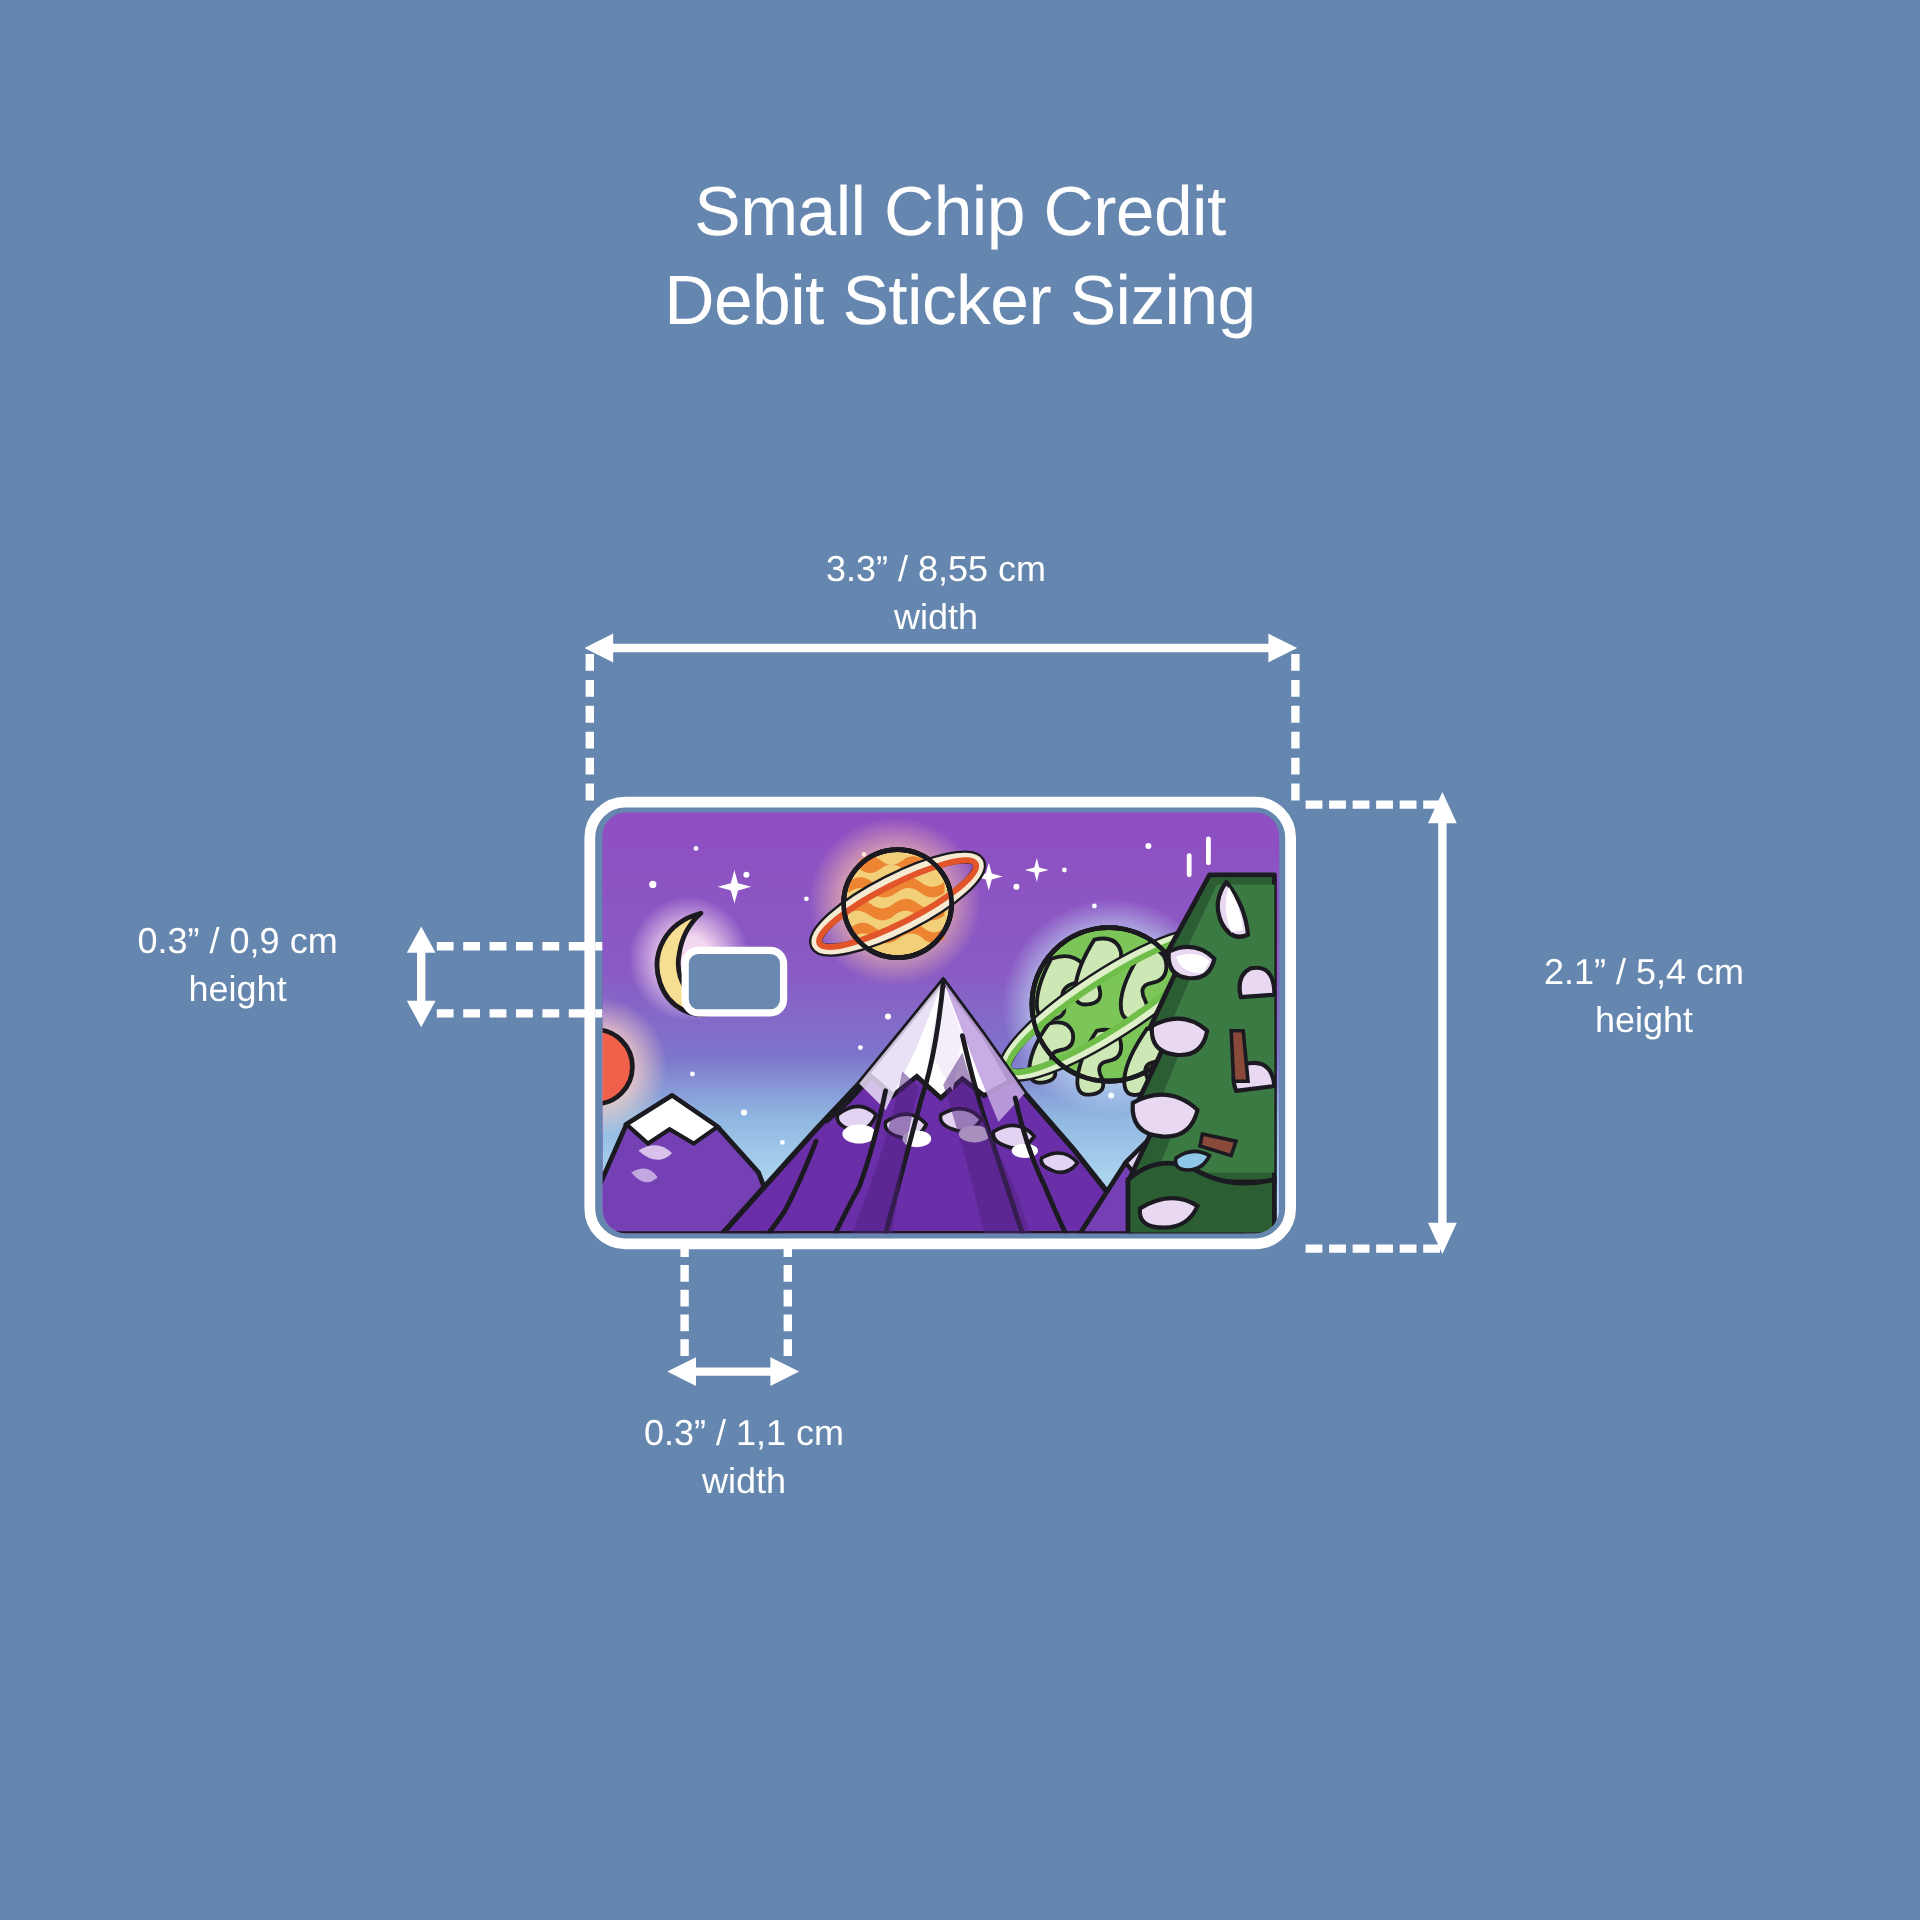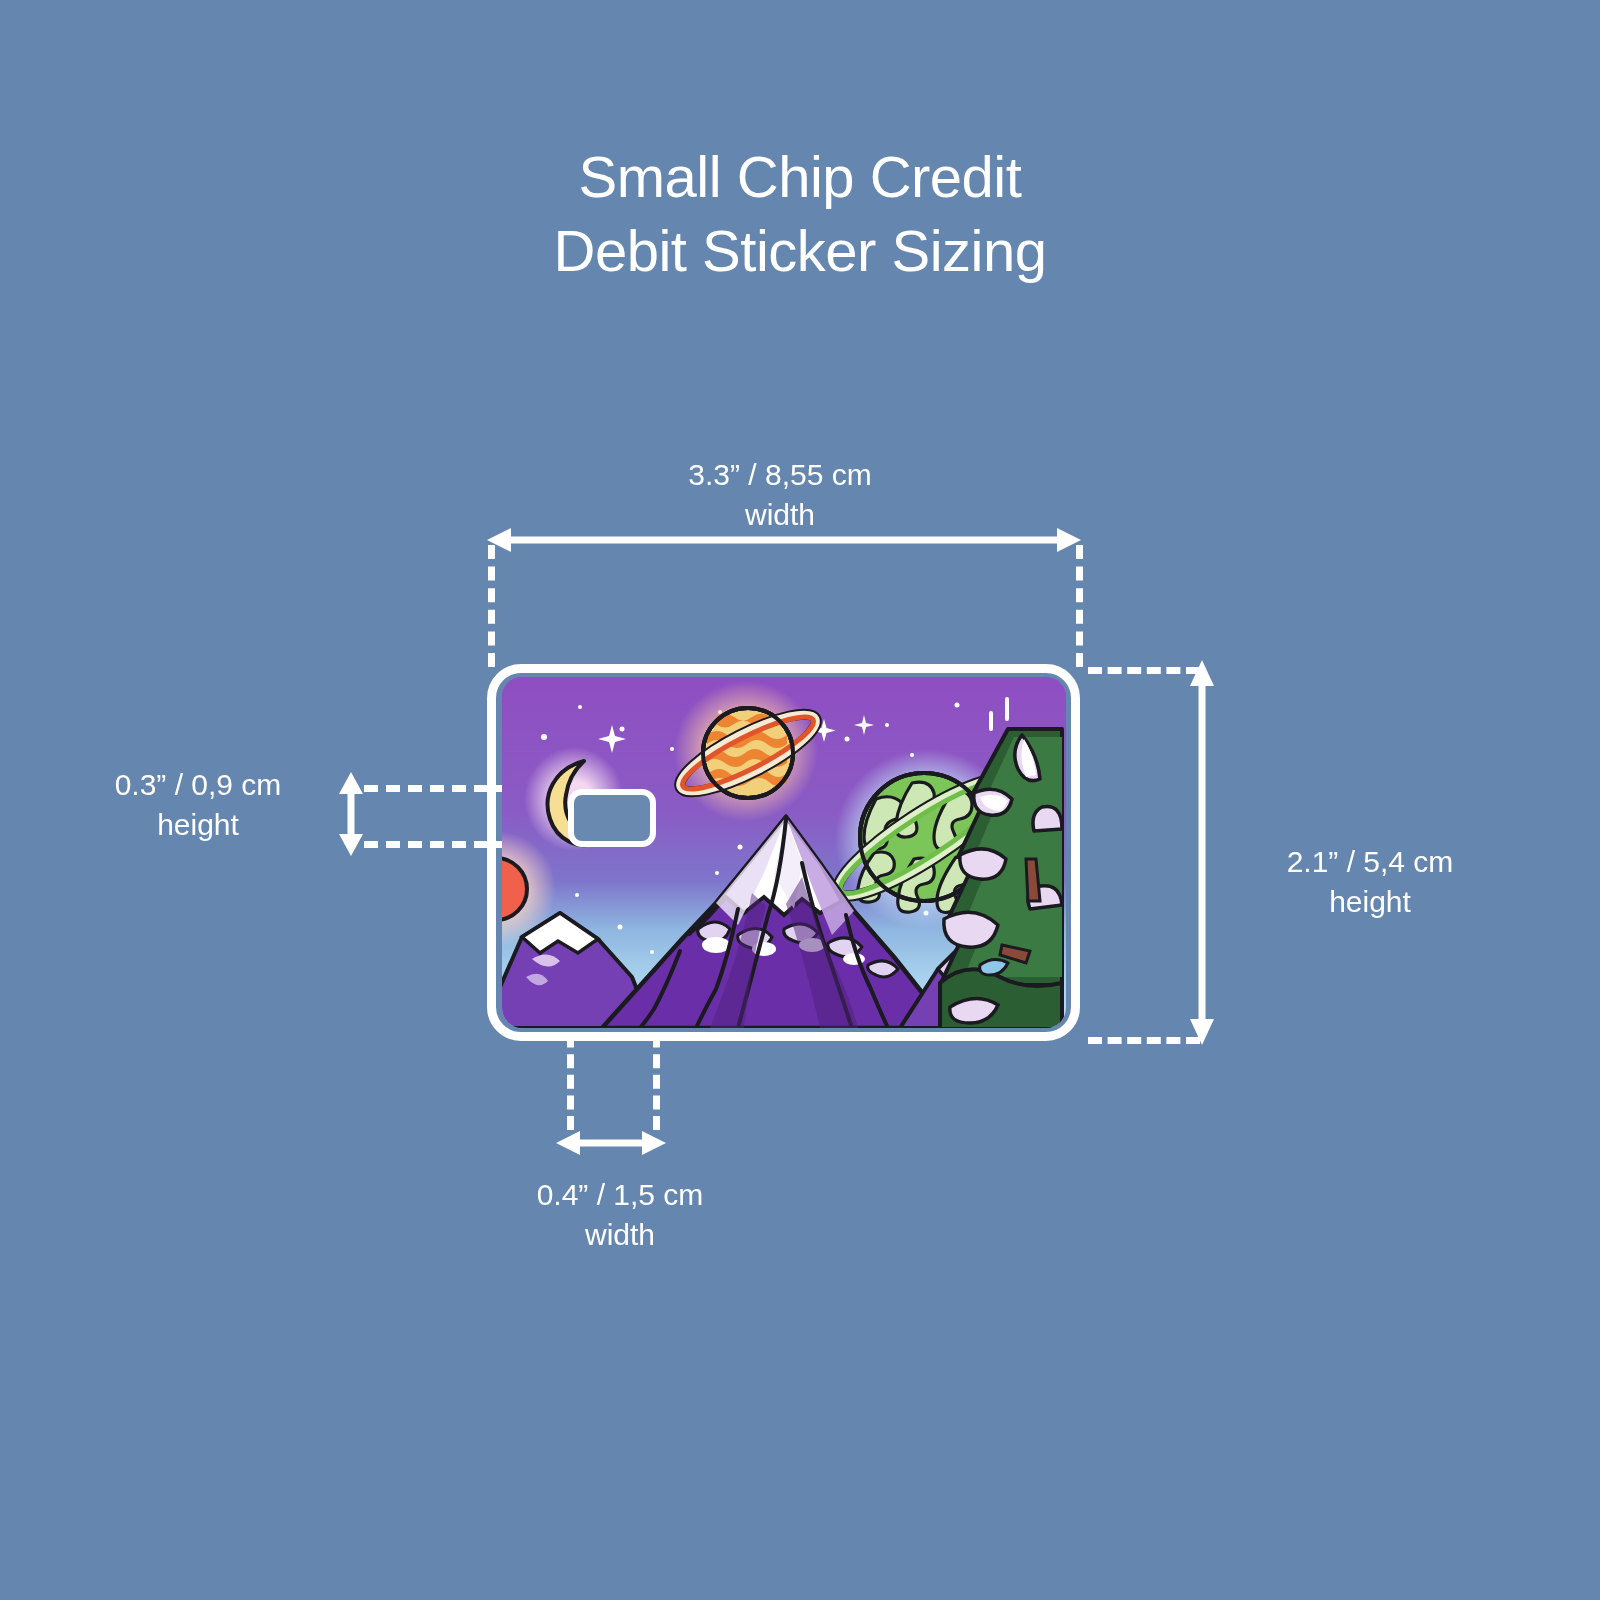--- a/index.html
+++ b/index.html
@@ -41,21 +41,21 @@
     font-size: 30px;
     line-height: 40px;
     font-weight: 400;
     text-align: center;
     white-space: nowrap;
   }
   .dim-label .l2 { display: block; }
 
   #label-top    { left: 530px;  top: 455px;  width: 500px; }
   #label-left   { left: 68px;   top: 765px;  width: 260px; }
-  #label-right  { left: 1215px; top: 842px;  width: 310px; }
+  #label-right  { left: 1215px; top: 791px;  width: 310px; }
   #label-bottom { left: 465px;  top: 1175px; width: 310px; }
 
   
   .dash-v {
     position: absolute;
     width: 0;
     border-left: 7px dashed #FFFFFF;
   }
   .dash-h {
     position: absolute;
@@ -153,21 +153,21 @@
       <line x1="15" y1="18" x2="15" y2="367" stroke="#FFFFFF" stroke-width="7"></line>
       <polygon points="15,0 3,26 27,26" fill="#FFFFFF"></polygon>
       <polygon points="15,385 3,359 27,359" fill="#FFFFFF"></polygon>
     </svg>
   </div>
 
   <div class="dash-h" style="left:1088px; top:667px; width:112px;"></div>
   <div class="dash-h" style="left:1088px; top:1037px; width:112px;"></div>
 
   <div class="dim-label" id="label-bottom">
-    <span>0.4” / 1,5 cm</span>
+    <span>0.3” / 1,1 cm</span>
     <span class="l2">width</span>
   </div>
 
   <div class="dash-v" style="left:567px; top:848px; height:282px;"></div>
   <div class="dash-v" style="left:653px; top:848px; height:282px;"></div>
 
   <div class="arrow-wrap" style="left:556px; top:1128px;">
     <svg width="110" height="30" viewBox="0 0 110 30">
       <line x1="16" y1="15" x2="94" y2="15" stroke="#FFFFFF" stroke-width="7"></line>
       <polygon points="0,15 24,3 24,27" fill="#FFFFFF"></polygon>

